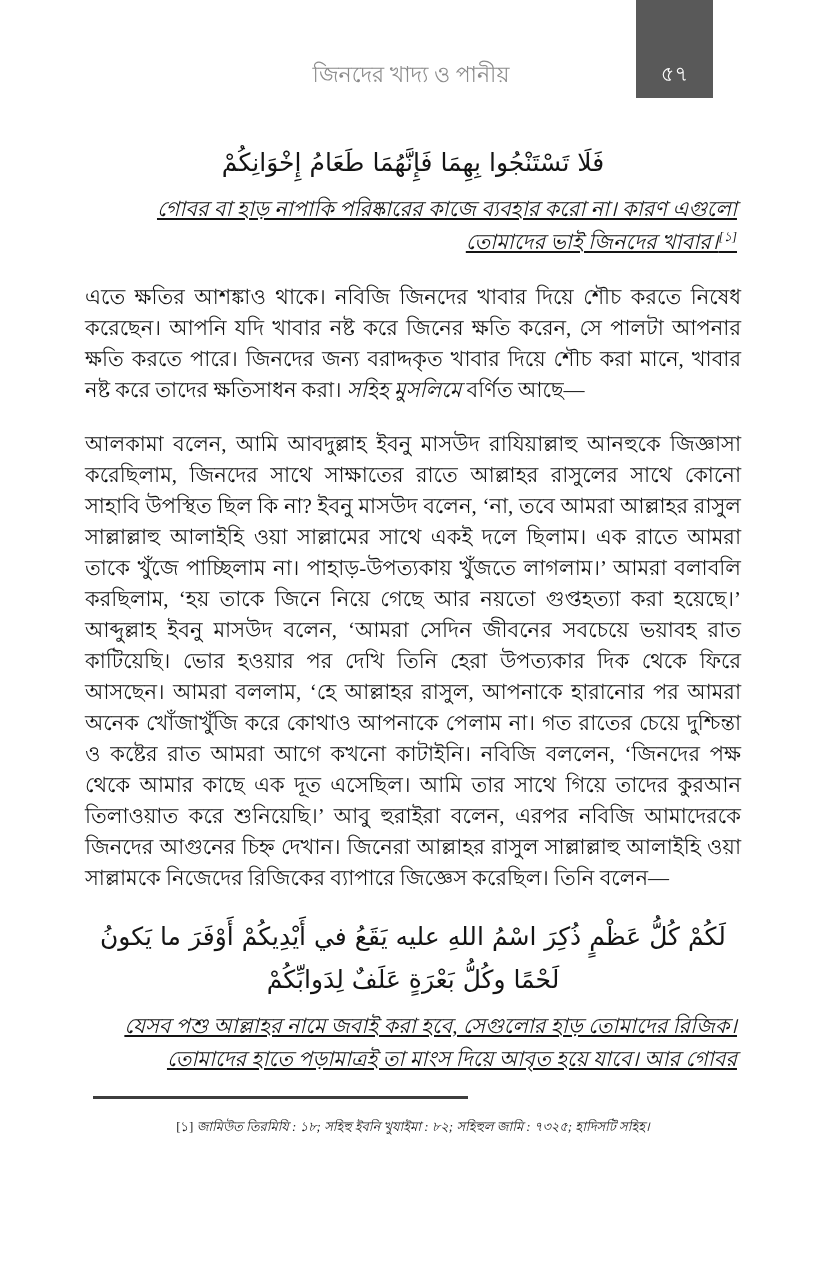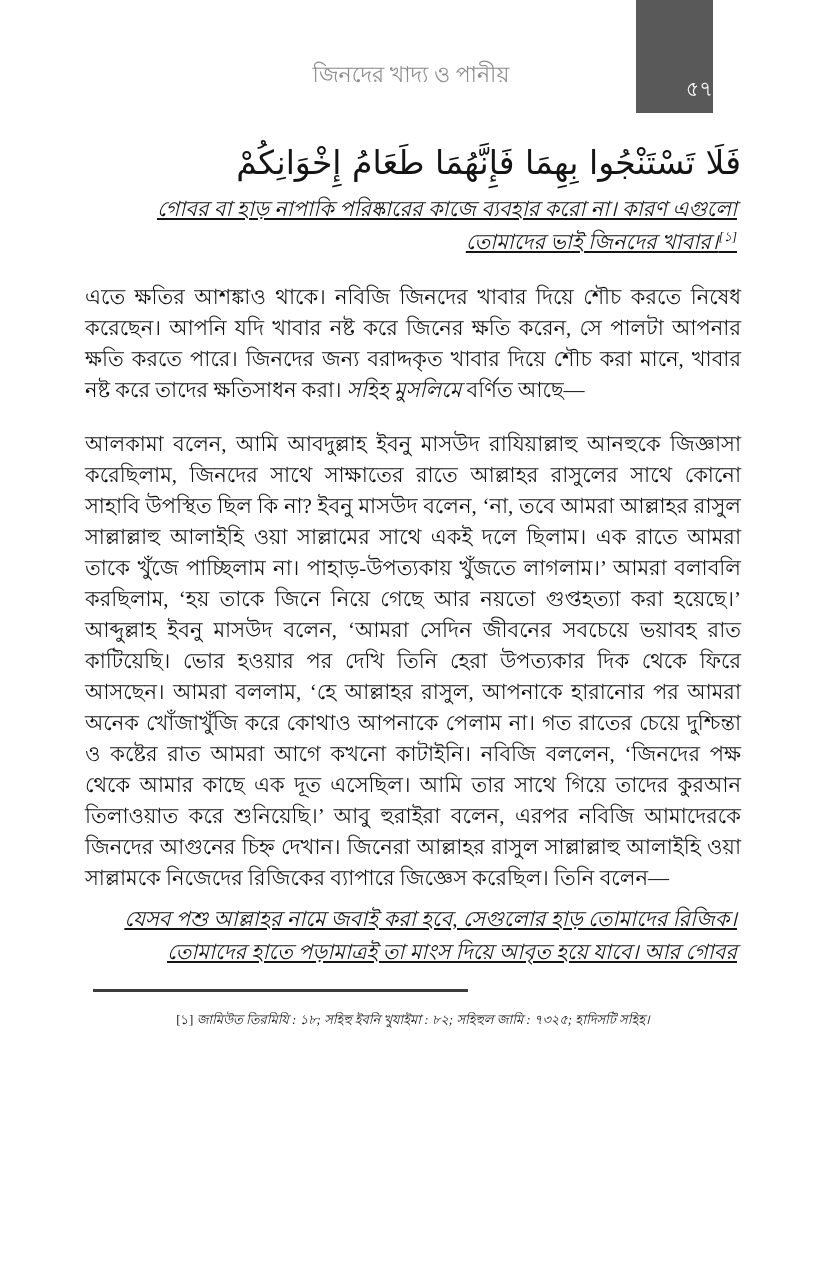--- a/index.html
+++ b/index.html
@@ -14,44 +14,44 @@
   .page{
     position:relative;
     width:822px;height:1270px;
     background:var(--page-background);
     overflow:hidden;
     color:var(--body-text);
     font-family:"Liberation Serif","DejaVu Sans",serif;
   }
   .pagenum-box{
     position:absolute;left:636px;top:0;
-    width:77px;height:113px;
+    width:77px;height:98px;
     background:var(--page-number-box);
-    display:flex;align-items:flex-end;justify-content:flex-end;
+    display:flex;align-items:flex-end;justify-content:center;
     padding-bottom:13px;
   }
   .pagenum{
     color:#ffffff;font-size:21px;line-height:1;
     font-family:"Liberation Serif",serif;
   }
   .running-head{
     position:absolute;top:57px;left:0;width:822px;
     text-align:center;
     font-size:22px;
     color:var(--running-head-text);
   }
   .content{
     position:absolute;left:85px;top:126px;width:656px;
     font-size:21px;line-height:31px;
   }
   .opening-line{margin:0;text-align:left;}
   .arabic{
     direction:rtl;unicode-bidi:isolate;
-    text-align:right;
-    font-size:33px;line-height:43px;
+    text-align:center;
+    font-size:25px;line-height:43px;
     font-family:"DejaVu Sans","Liberation Serif",sans-serif;
     margin:15px 0 0 0;
   }
   .arabic.second{margin-top:21px;}
   .trans{
     text-align:right;
     font-style:italic;
     line-height:33px;
     margin:9px auto 0 auto;
     max-width:648px;
@@ -98,20 +98,21 @@
 
 
     <div class="arabic" dir="rtl">فَلَا تَسْتَنْجُوا بِهِمَا فَإِنَّهُمَا طَعَامُ إِخْوَانِكُمْ</div>
 
     <div class="trans"><span>গোবর বা হাড় নাপাকি পরিষ্কারের কাজে ব্যবহার করো না। কারণ এগুলো তোমাদের ভাই জিনদের খাবার।</span><sup class="fn-ref">[১]</sup></div>
 
     <p class="body-par"><span>এতে ক্ষতির আশঙ্কাও থাকে। নবিজি জিনদের খাবার দিয়ে শৌচ করতে নিষেধ করেছেন। আপনি যদি খাবার নষ্ট করে জিনের ক্ষতি করেন, সে পালটা আপনার ক্ষতি করতে পারে। জিনদের জন্য বরাদ্দকৃত খাবার দিয়ে শৌচ করা মানে, খাবার নষ্ট করে তাদের ক্ষতিসাধন করা। </span><span class="italic-term">সহিহ মুসলিমে</span><span> বর্ণিত আছে—</span></p>
 
     <p class="body-par">আলকামা বলেন, আমি আবদুল্লাহ ইবনু মাসউদ রাযিয়াল্লাহু আনহুকে জিজ্ঞাসা করেছিলাম, জিনদের সাথে সাক্ষাতের রাতে আল্লাহর রাসুলের সাথে কোনো সাহাবি উপস্থিত ছিল কি না? ইবনু মাসউদ বলেন, ‘না, তবে আমরা আল্লাহর রাসুল সাল্লাল্লাহু আলাইহি ওয়া সাল্লামের সাথে একই দলে ছিলাম। এক রাতে আমরা তাকে খুঁজে পাচ্ছিলাম না। পাহাড়-উপত্যকায় খুঁজতে লাগলাম।’ আমরা বলাবলি করছিলাম, ‘হয় তাকে জিনে নিয়ে গেছে আর নয়তো গুপ্তহত্যা করা হয়েছে।’ আব্দুল্লাহ ইবনু মাসউদ বলেন, ‘আমরা সেদিন জীবনের সবচেয়ে ভয়াবহ রাত কাটিয়েছি। ভোর হওয়ার পর দেখি তিনি হেরা উপত্যকার দিক থেকে ফিরে আসছেন। আমরা বললাম, ‘হে আল্লাহর রাসুল, আপনাকে হারানোর পর আমরা অনেক খোঁজাখুঁজি করে কোথাও আপনাকে পেলাম না। গত রাতের চেয়ে দুশ্চিন্তা ও কষ্টের রাত আমরা আগে কখনো কাটাইনি। নবিজি বললেন, ‘জিনদের পক্ষ থেকে আমার কাছে এক দূত এসেছিল। আমি তার সাথে গিয়ে তাদের কুরআন তিলাওয়াত করে শুনিয়েছি।’ আবু হুরাইরা বলেন, এরপর নবিজি আমাদেরকে জিনদের আগুনের চিহ্ন দেখান। জিনেরা আল্লাহর রাসুল সাল্লাল্লাহু আলাইহি ওয়া সাল্লামকে নিজেদের রিজিকের ব্যাপারে জিজ্ঞেস করেছিল। তিনি বলেন—</p>
 
+    <div class="arabic second" dir="rtl">لَكُمْ كُلُّ عَظْمٍ ذُكِرَ اسْمُ اللهِ عليه يَقَعُ في أَيْدِيكُمْ أَوْفَرَ ما يَكونُ لَحْمًا وكُلُّ بَعْرَةٍ عَلَفٌ لِدَوابِّكُمْ</div>
 
     <div class="trans">যেসব পশু আল্লাহর নামে জবাই করা হবে, সেগুলোর হাড় তোমাদের রিজিক। তোমাদের হাতে পড়ামাত্রই তা মাংস দিয়ে আবৃত হয়ে যাবে। আর গোবর</div>
 
     <hr class="fn-rule">
 
     <p class="footnote"><span class="fn-marker">[১]</span><span> জামিউত তিরমিযি : ১৮; সহিহু ইবনি খুযাইমা : ৮২; সহিহুল জামি : ৭৩২৫; হাদিসটি সহিহ।</span></p>
 
   </div>
 </div>
 

